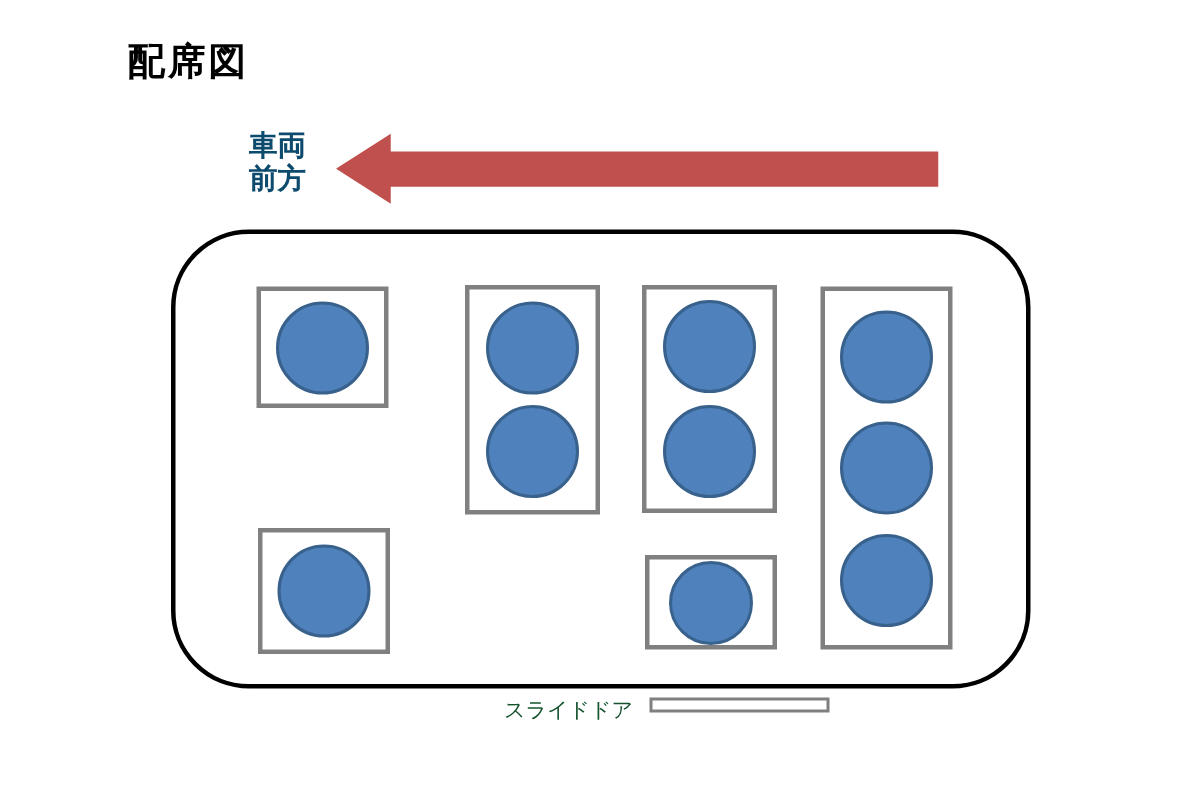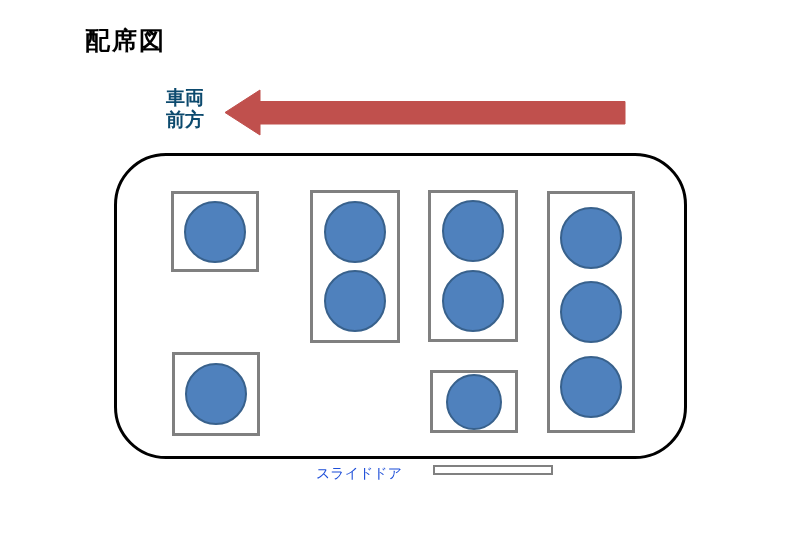--- a/index.html
+++ b/index.html
@@ -79,24 +79,24 @@
     position: absolute;
     left: 433px;
     top: 465px;
     width: 120px;
     height: 10px;
     border: 2px solid var(--box-border, #808080);
     background: #ffffff;
   }
   .door-label {
     position: absolute;
-    left: 316px;
+    left: 336px;
     top: 465px;
     font-size: 14px;
-    color: #1d4ed8;
+    color: #14532d;
     white-space: nowrap;
   }
 </style>
 </head>
 <body>
 
 <div class="canvas">
 
   <h1 class="title">配席図</h1>
 

